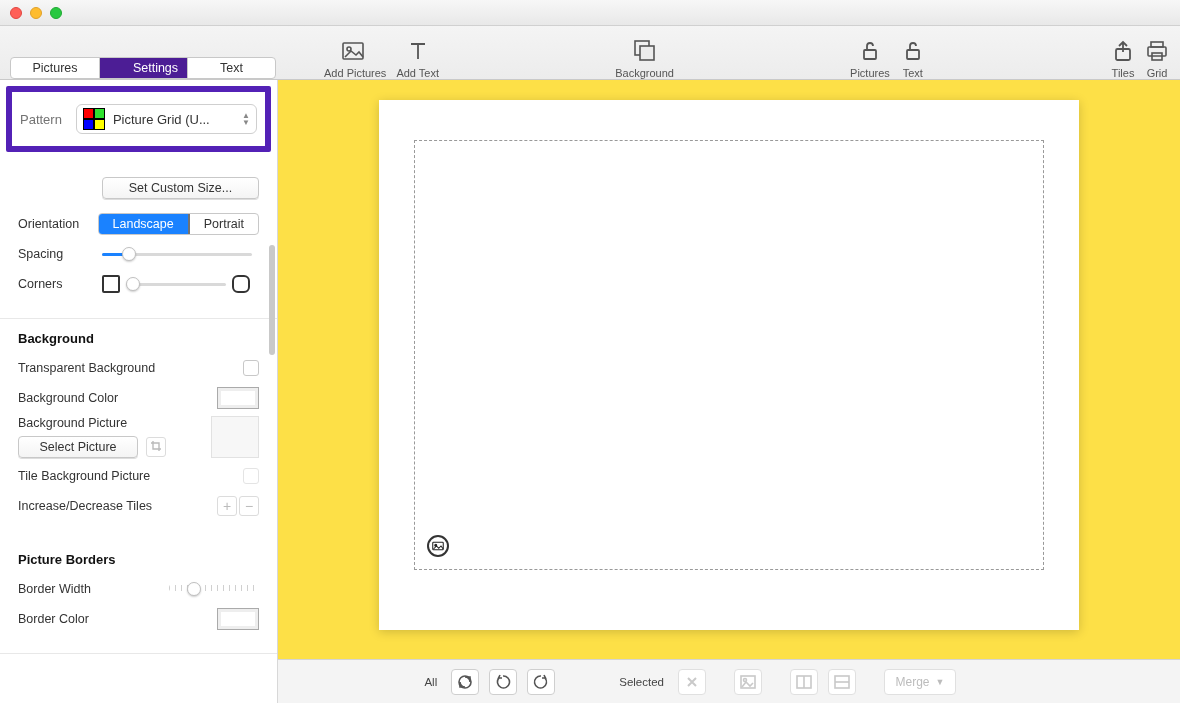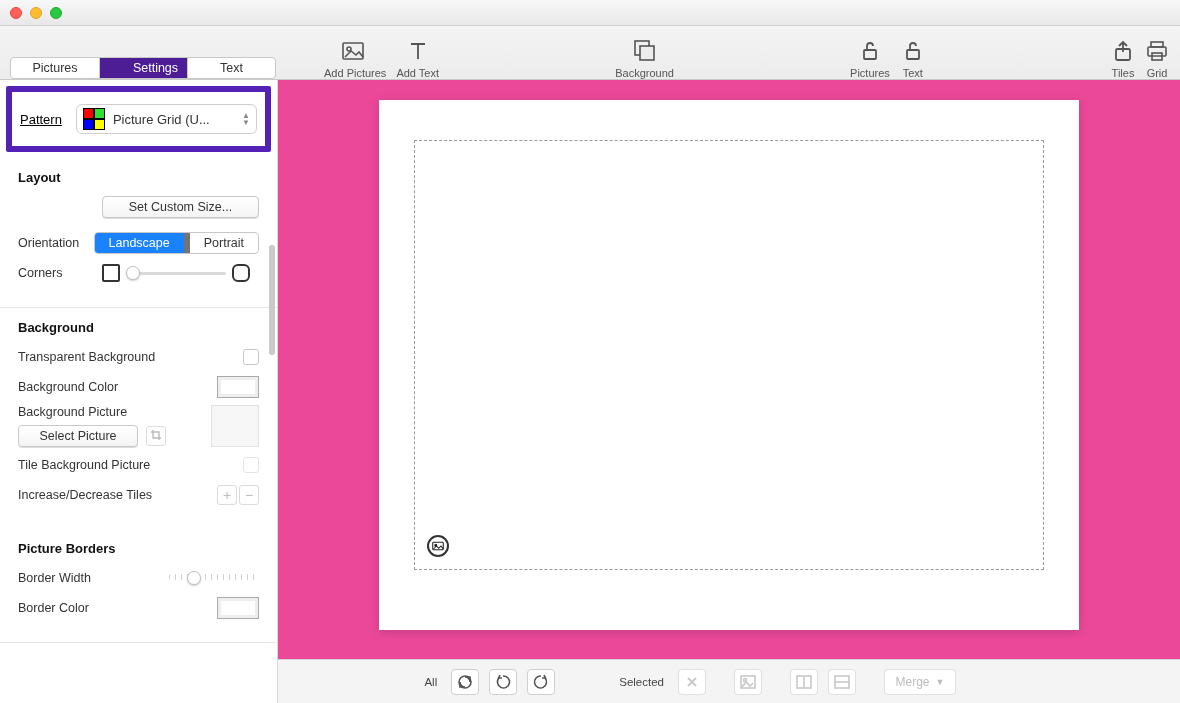--- a/index.html
+++ b/index.html
@@ -27,56 +27,56 @@
   .tbtn .ic { width:26px; height:24px; display:flex; align-items:center; justify-content:center; color:#4a4a4a;}
   .spacer{ flex:1; }
 
   
   .body { display:flex; height:calc(703px - 26px - 54px); }
   .sidebar { width:278px; background:#fff; border-right:1px solid #d8d8d8; position:relative; overflow:hidden;}
   .sidebar-scroll{ height:100%; overflow-y:auto; }
   .sb-scrollbar{ position:absolute; right:2px; top:165px; width:6px; height:110px; background:#c9c9c9; border-radius:3px;}
 
   .pattern-box{ margin:6px; padding:12px 8px; border:6px solid #5321b6; border-radius:2px; display:flex; align-items:center; gap:14px;}
-  .pattern-label{ font-size:13px; color:#000000;text-decoration:underline;}
+  .pattern-label{ font-size:13px; color:#737373;}
   .pattern-select{ flex:1; height:30px; border:1px solid #cfcfcf; border-radius:6px; background:#fff; display:flex; align-items:center; padding:0 20px 0 6px; position:relative; font-size:13px;}
   .pattern-select .mini{ width:22px; height:22px; display:grid; grid-template-columns:1fr 1fr; grid-template-rows:1fr 1fr; margin-right:8px;}
   .mini div{ border:1px solid #000;}
   .mini .a{ background:#ff0000;} .mini .b{ background:#2fe22f;} .mini .c{ background:#0000ff;} .mini .d{ background:#ffff00;}
   .stepper{ position:absolute; right:4px; top:4px; bottom:4px; width:10px; display:flex; flex-direction:column; justify-content:center; color:#888; font-size:8px; line-height:7px; }
 
   .section{ padding:12px 18px 16px 18px; border-bottom:1px solid #e8e8e8;}
   .section h4{ font-size:13px; font-weight:600; margin-bottom:10px; color:#111;}
   .row{ display:flex; align-items:center; margin:6px 0; min-height:24px;}
   .row .lbl{ width:84px; font-size:12.5px; color:#333;}
   .row .ctrl{ flex:1; display:flex; align-items:center; gap:6px;}
 
   .mac-select{ flex:1; height:22px; border:1px solid #c8c8c8; border-radius:4px; background:#fff; position:relative; padding:0 24px 0 8px; line-height:20px; font-size:12.5px;}
   .mac-select .arrow-btn{ position:absolute; right:0; top:0; bottom:0; width:20px; background:#1a82ff; border-radius:0 4px 4px 0; display:flex; flex-direction:column; align-items:center; justify-content:center; color:#fff; font-size:7px; line-height:6px;}
   .mac-button{ flex:1; height:22px; border:1px solid #c8c8c8; border-radius:4px; background:linear-gradient(#fff,#f4f4f4); text-align:center; line-height:20px; font-size:12.5px; box-shadow:0 1px 0 #ddd;}
   .seg2{ display:flex; border:1px solid #c8c8c8; border-radius:4px; overflow:hidden; height:22px; background:#fff;}
   .seg2 div{ padding:0 14px; line-height:20px; font-size:12.5px;text-align:right;}
-  .seg2 div+div{ border-left:6px solid #737373;}
+  .seg2 div+div{ border-left:2px solid #737373;}
   .seg2 .on{ background:#1a82ff; color:#fff;}
 
   .slider{ width:150px; height:16px; position:relative;}
   .slider .track{ position:absolute; left:0; right:0; top:7px; height:3px; background:#d9d9d9; border-radius:2px;}
   .slider .fill{ position:absolute; left:0; top:7px; height:3px; background:#1a82ff; border-radius:2px;}
   .slider .knob{ position:absolute; top:1px; width:14px; height:14px; background:#fff; border:1px solid #c0c0c0; border-radius:50%; box-shadow:0 1px 2px rgba(0,0,0,.2);}
   .slider.ticks .track{ background:repeating-linear-gradient(90deg,#d0d0d0 0 1px,transparent 1px 6px); height:6px; top:4px;}
   .corner-sq{ width:18px; height:18px; border:2px solid #333; border-radius:2px; background:#fff;}
   .corner-rd{ width:18px; height:18px; border:2px solid #333; border-radius:6px; background:#fff;}
 
   .swatch{ width:42px; height:22px; border:1px solid #aaa; background:#fff; box-shadow:inset 0 0 0 3px #eee;}
   .check{ width:16px; height:16px; border:1px solid #c8c8c8; border-radius:3px; background:#fff;}
   .muted{ color:#bdbdbd;}
   .pm-box{ width:20px; height:20px; border:1px solid #dcdcdc; border-radius:3px; background:#fff; text-align:center; line-height:18px; color:#bbb; font-size:14px;}
 
   
-  .canvas-wrap{ flex:1; display:flex; flex-direction:column; background:#ec4899;}
+  .canvas-wrap{ flex:1; display:flex; flex-direction:column; background:#fde047;}
   .canvas-stage{ flex:1; display:flex; align-items:flex-start; justify-content:center; padding:20px 20px 10px 20px;}
   .paper{ width:700px; height:530px; background:#fff; box-shadow:0 2px 10px rgba(0,0,0,.18); position:relative; padding:30px;}
   .grid-area{ position:absolute; left:35px; right:35px; top:40px; bottom:60px; border:1px dashed #999; background:#fff;}
   .img-chip{ position:absolute; left:12px; bottom:12px; width:22px; height:22px; border-radius:50%; background:#fff; border:2px solid #333; display:flex; align-items:center; justify-content:center;}
   .img-chip svg{ width:12px; height:10px; }
 
   .bottom-bar{ height:44px; border-top:1px solid #d4d4d4; background:#f4f4f4; display:flex; align-items:center; padding:0 14px; gap:10px;}
   .bblabel{ font-size:11.5px; color:#444; margin: 0 4px;}
   .bbtn{ width:28px; height:26px; border:1px solid #cfcfcf; border-radius:4px; background:#fff; display:flex; align-items:center; justify-content:center; color:#555;}
   .bbtn.dis{ color:#c9c9c9; border-color:#e0e0e0;}
@@ -198,33 +198,42 @@
               <div class="b"></div>
               <div class="c"></div>
               <div class="d"></div>
           </span>
           <span>Picture Grid (U...</span>
           <span class="stepper">▲<br>▼</span>
         </div>
       </div>
 
       <div class="section">
-        <h4>Layout</h4>
         <div class="row">
           <span class="lbl"></span>
           <div class="ctrl">
             <div class="mac-button">Set Custom Size...</div>
           </div>
         </div>
         <div class="row" style="margin-top:12px">
           <span class="lbl">Orientation</span>
           <div class="ctrl">
             <div class="seg2">
               <div class="on">Landscape</div>
               <div>Portrait</div>
+            </div>
+          </div>
+        </div>
+        <div class="row">
+          <span class="lbl">Spacing</span>
+          <div class="ctrl">
+            <div class="slider">
+              <div class="track"></div>
+                <div class="fill" style="width:26px"></div>
+                <div class="knob" style="left:20px"></div>
             </div>
           </div>
         </div>
         <div class="row">
           <span class="lbl">Corners</span>
           <div class="ctrl">
             <span class="corner-sq"></span>
             <div class="slider" style="width:100px">
               <div class="track"></div>
                 <div class="knob" style="left:0"></div>

